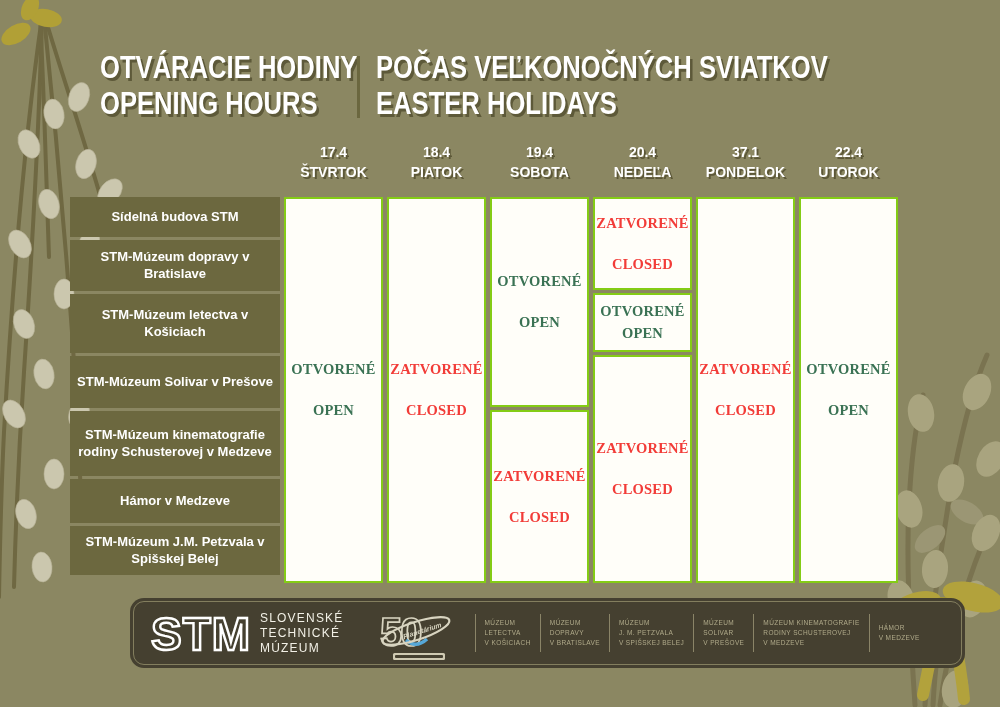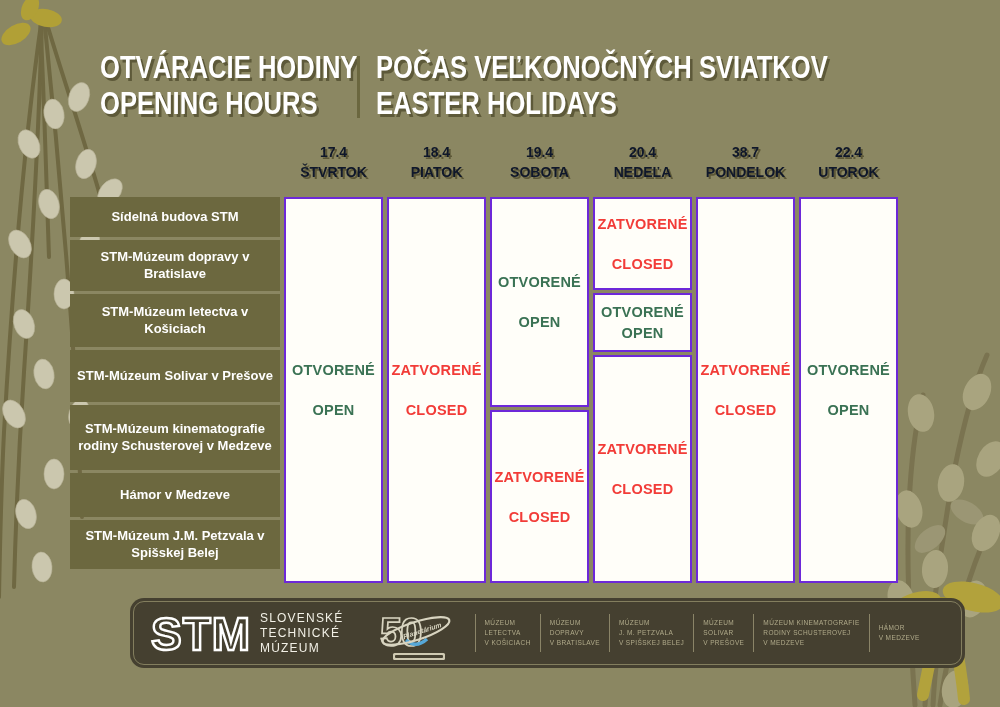--- a/index.html
+++ b/index.html
@@ -24,39 +24,39 @@
   #title-en{left:376px;}
   .title-divider{
     position:absolute;left:357px;top:56px;width:3px;height:62px;
     background:#6b673f;z-index:2;
   }
 
   
   .table{position:absolute;left:70px;top:143px;z-index:2;}
   .days-row{display:flex;gap:4px;margin-left:214px;height:40px;}
   .day-head{
-    width:99px;text-align:center;color:#0f172a;font-weight:700;
+    width:99px;text-align:center;color:#ffffff;font-weight:700;
     font-size:14px;line-height:1.4;
     text-shadow:2px 2px 0 rgba(84,79,48,.85);
   }
   .day-head span{display:block;}
   .grid{display:flex;gap:4px;margin-top:14px;}
   .labels-col{width:210px;display:flex;flex-direction:column;gap:3px;height:386px;}
   .label-row{
     background:#6c683f;color:#fff;font-weight:700;font-size:13px;
     display:flex;align-items:center;justify-content:center;text-align:center;
     padding:0 2px;line-height:1.3;box-sizing:border-box;
   }
-  .r1{height:40px}.r2{height:51px}.r3{height:53px}.r4{height:52px}
+  .r1{height:40px}.r2{height:51px}.r3{height:59px}.r4{height:52px}
   .r5{height:65px}.r6{height:44px}.r7{height:49px}
   .col{width:99px;display:flex;flex-direction:column;gap:3px;}
   .cell{
-    background:#fffef9;border:2px solid #6d28d9;box-sizing:border-box;
+    background:#fffef9;border:2px solid #84cc16;box-sizing:border-box;
     display:flex;flex-direction:column;align-items:center;justify-content:center;
-    gap:24px;font-weight:700;font-size:14.5px;letter-spacing:.2px;text-align:center;
+    gap:24px;font-weight:700;font-size:14.5px;letter-spacing:.2px;text-align:center;font-family:Liberation Serif, serif;
   }
   .cell.tight{gap:5px;}
   .open{color:#3a7254;}
   .closed{color:#f23c38;}
   .h-full{height:386px}.h-r14{height:210px}.h-r57{height:173px}
   .h-r12{height:93px}.h-r3{height:59px}.h-r47{height:228px}
 
   
   .footer{
     position:absolute;left:130px;top:598px;width:835px;height:70px;
@@ -176,21 +176,21 @@
     </div>
     <div class="day-head">
       <span>19.4</span>
       <span>SOBOTA</span>
     </div>
     <div class="day-head">
       <span>20.4</span>
       <span>NEDEĽA</span>
     </div>
     <div class="day-head">
-      <span>38.7</span>
+      <span>37.1</span>
       <span>PONDELOK</span>
     </div>
     <div class="day-head">
       <span>22.4</span>
       <span>UTOROK</span>
     </div>
   </div>
 
   <div class="grid">
     <div class="labels-col">

